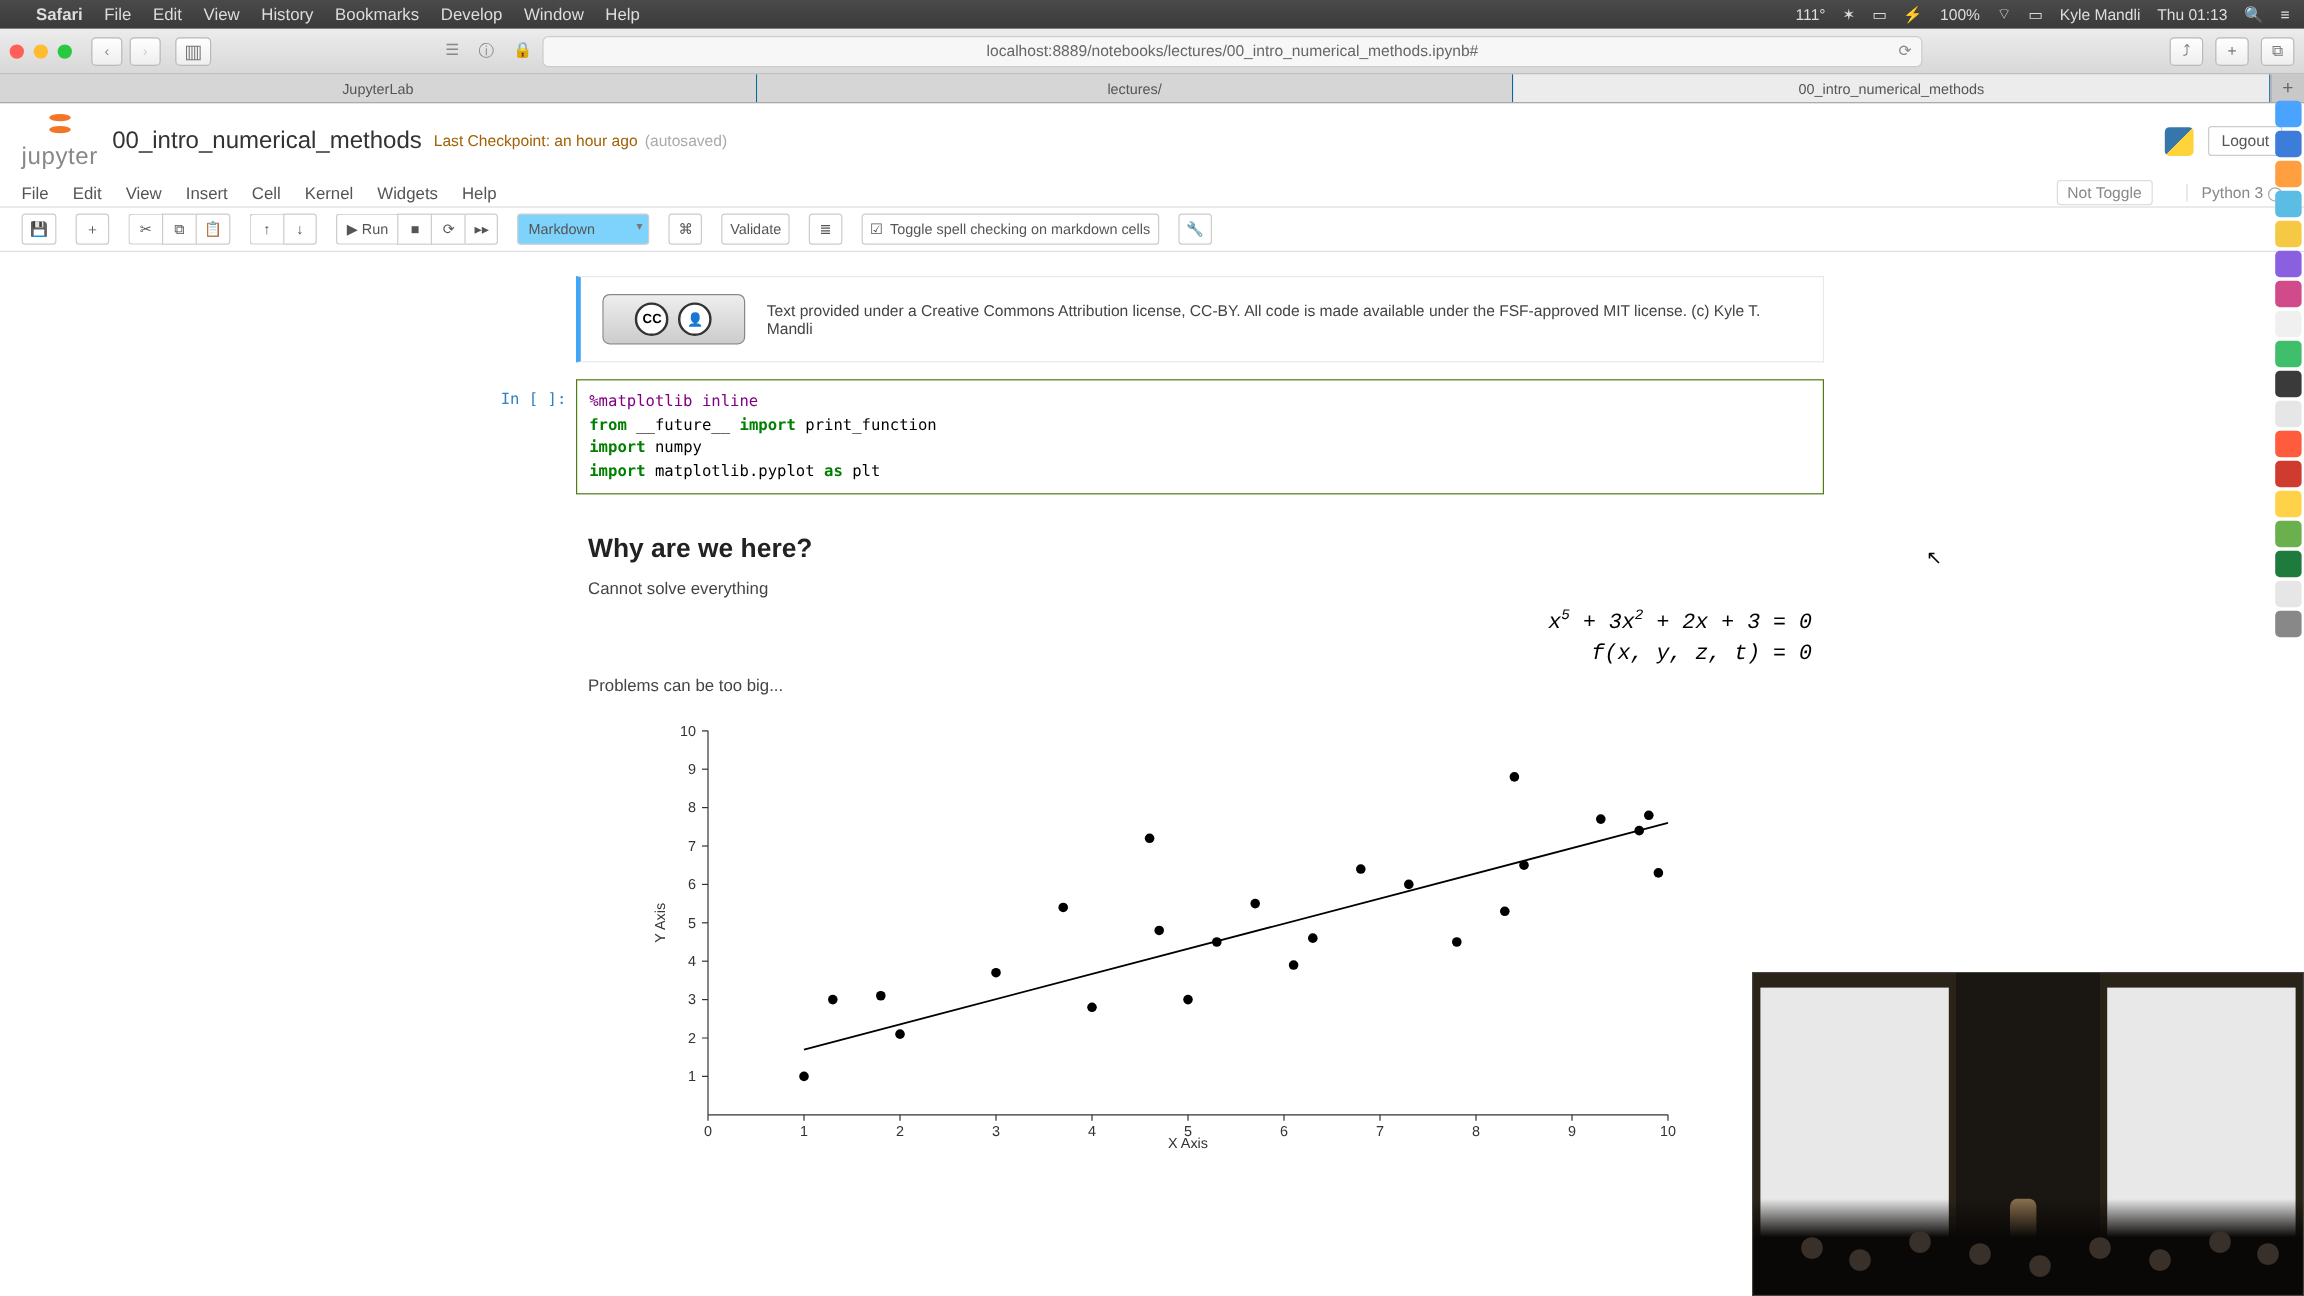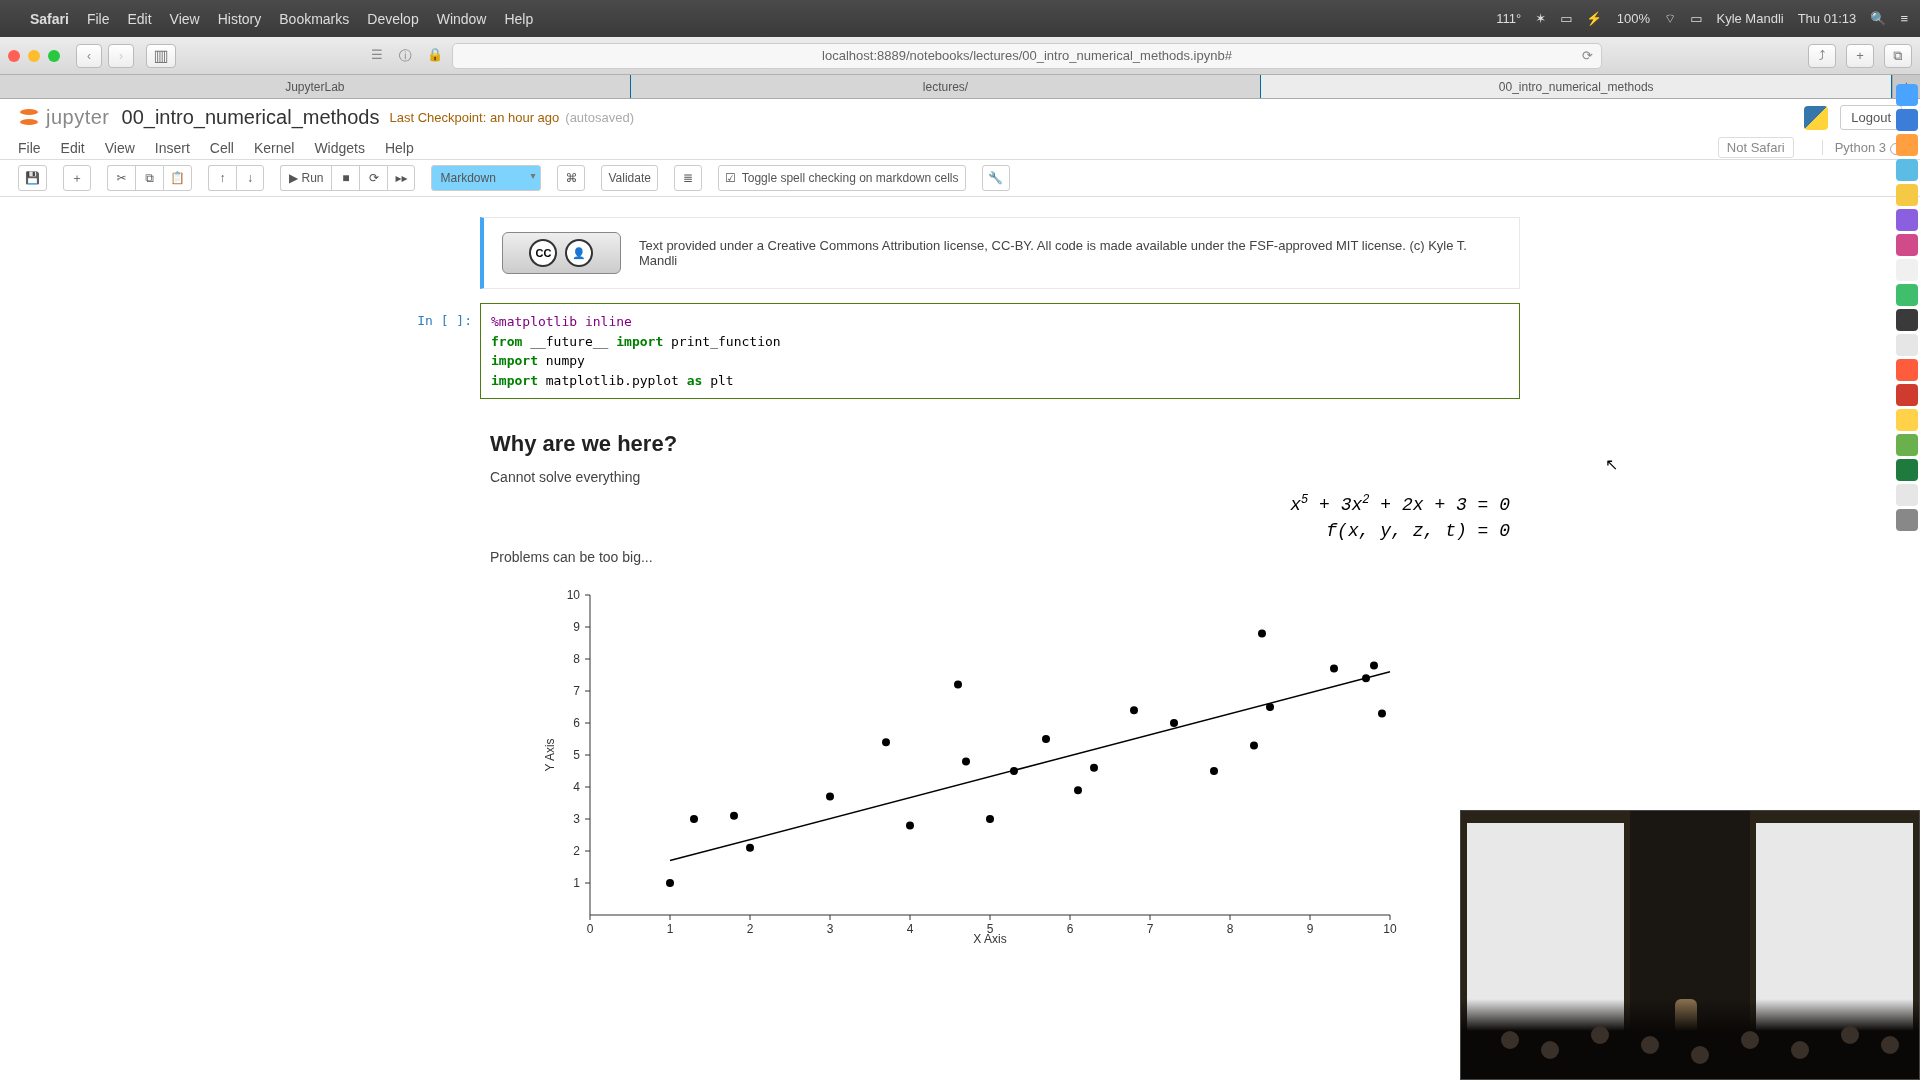--- a/index.html
+++ b/index.html
@@ -1,19 +1,19 @@
 <!DOCTYPE html>
 <html><head>
 <meta charset="utf-8">
 <style>
 * { margin: 0; padding: 0; box-sizing: border-box; }
 body { font-family: -apple-system, BlinkMacSystemFont, "Helvetica Neue", Arial, sans-serif; background: #fff; width: 1920px; height: 1080px; overflow: hidden; position: relative; }
 
 
-.menubar { height: 37px; background: linear-gradient(#4a4a4a, #3a3a3a); color: #ddd; display: flex; align-items: center; font-size: 14px; padding: 0 12px; justify-content: space-between; }
+.menubar { height: 24px; background: linear-gradient(#4a4a4a, #3a3a3a); color: #ddd; display: flex; align-items: center; font-size: 14px; padding: 0 12px; justify-content: space-between; }
 .menubar-left, .menubar-right { display: flex; align-items: center; gap: 18px; }
 .menubar-right { gap: 14px; }
 .apple-logo { font-size: 16px; }
 .menu-item { cursor: default; }
 .app-name { font-weight: 600; }
 .status-icon { font-size: 13px; }
 
 
 .safari-toolbar { height: 38px; background: linear-gradient(#ececec, #d8d8d8); border-bottom: 1px solid #b0b0b0; display: flex; align-items: center; padding: 0 8px; gap: 6px; }
 .traffic-lights { display: flex; gap: 8px; margin-right: 10px; }
@@ -29,21 +29,21 @@
 .right-tools { display:flex; gap:10px; }
 .tool-btn { width:28px; height:24px; border:1px solid #bbb; border-radius:4px; background:linear-gradient(#fff,#eee); display:flex;align-items:center;justify-content:center;color:#777;font-size:13px;}
 
 .tab-strip { height: 24px; background: #c8c8c8; display: flex; border-bottom: 1px solid #aaa; }
 .tab { flex:1; border-right:1px solid #0369a1; display:flex; align-items:center; justify-content:center; font-size:12px; color:#555; background:#d6d6d6; }
 .tab.active { background:#ececec; }
 .tab-add { width:28px; display:flex;align-items:center;justify-content:center;background:#c8c8c8;color:#666;border-left:1px solid #aaa;}
 
 
 .jupyter-header { display:flex; align-items:center; padding: 6px 18px 0 18px; }
-.jupyter-logo { display:flex; align-items:flex-start; gap:6px; margin-right:12px;}
+.jupyter-logo { display:flex; align-items:center; gap:6px; margin-right:12px;flex-direction:column;}
 .jupyter-logo .circles { position:relative; width:22px; height:22px;}
 .jupyter-logo .circles::before, .jupyter-logo .circles::after { content:""; position:absolute; left:2px; width:18px; height:6px; border-radius:50%; background:#f37626;}
 .jupyter-logo .circles::before { top:3px;}
 .jupyter-logo .circles::after { bottom:3px;}
 .jupyter-word { color:#888; font-size:20px; font-weight:400; letter-spacing:0.5px;}
 .nb-title { font-size:20px; color:#333; margin-right:10px;}
 .checkpoint { font-size:13px; color:#a16207; margin-right:6px;}
 .autosaved { font-size:13px; color:#aaa;}
 .header-spacer { flex:1;}
 .python-logo { width:24px; height:24px; background: linear-gradient(135deg,#3776ab 50%,#ffd43b 50%); border-radius:4px; margin-right:12px;}
@@ -191,21 +191,21 @@
 <div class="nb-menubar">
   <span>File</span>
   <span>Edit</span>
   <span>View</span>
   <span>Insert</span>
   <span>Cell</span>
   <span>Kernel</span>
   <span>Widgets</span>
   <span>Help</span>
   <div class="spacer"></div>
-  <span class="not-trusted">Not Safari</span>
+  <span class="not-trusted">Not Toggle</span>
   <span class="kernel-name"><span>Python 3</span><span class="kernel-circle"></span></span>
 </div>
 
 <div class="nb-toolbar">
   <div class="tb-btn">💾</div>
   <div class="tb-sep"></div>
   <div class="tb-btn">＋</div>
   <div class="tb-sep"></div>
   <div class="tb-group">
     <div class="tb-btn">✂</div>

